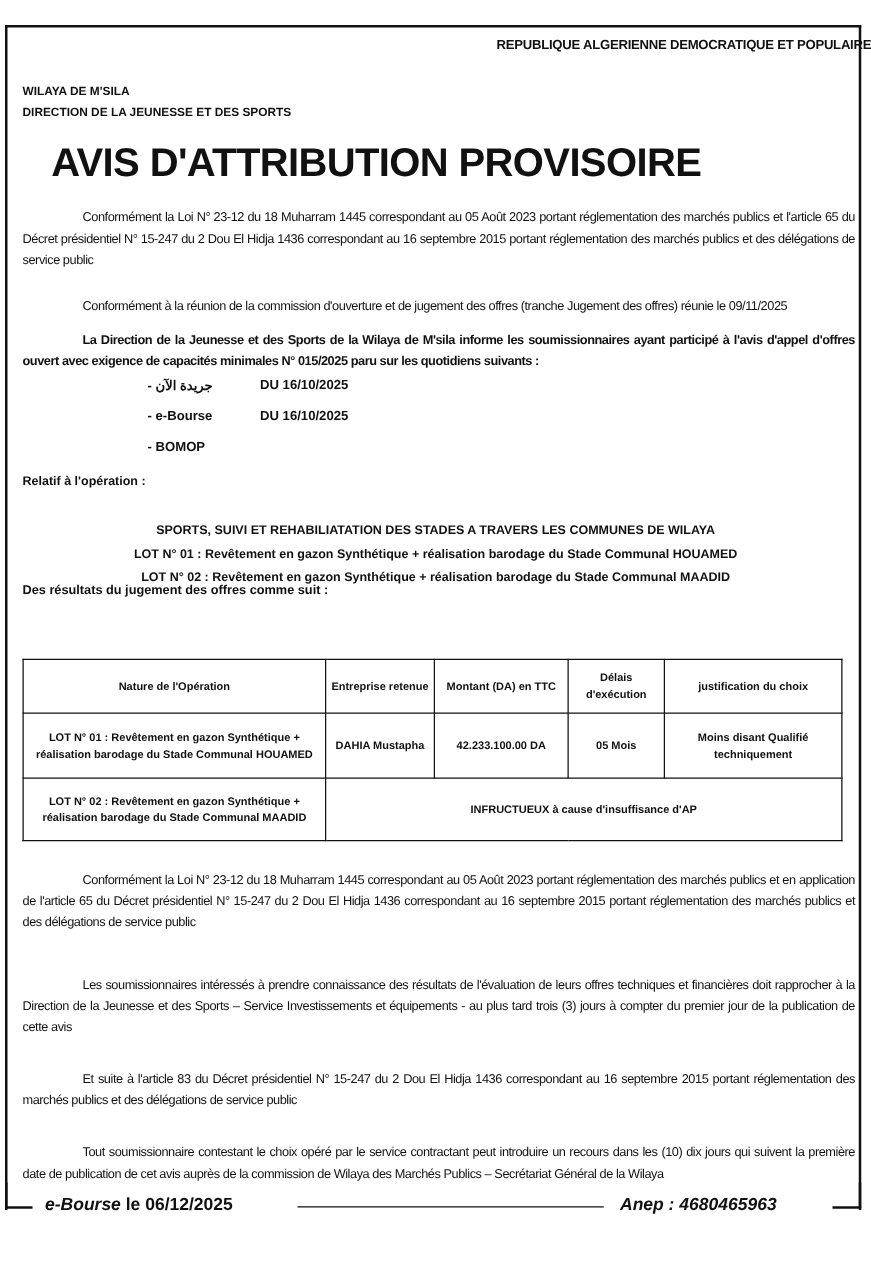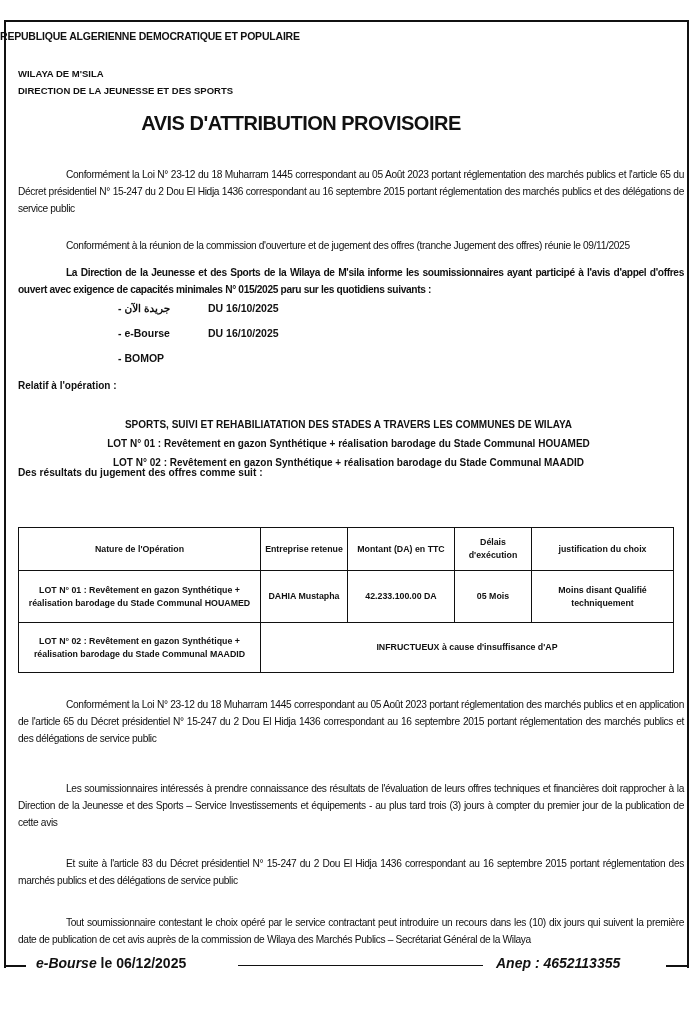--- a/index.html
+++ b/index.html
@@ -1,24 +1,24 @@
 <!DOCTYPE html>
 <html><head>
 <meta charset="utf-8">
 <style>
   html, body { margin:0; padding:0; background:#ffffff; }
   body { width:697px; height:1024px; position:relative; overflow:hidden;
          font-family:"Liberation Sans", sans-serif; color:#111; }
   .frame { position:absolute; left:4px; top:20px; width:685px; height:948px;
            border:2px solid #111; border-bottom:none; box-sizing:border-box; }
-  .rep { position:absolute; top:30px; left:0; width:697px; text-align:left;
+  .rep { position:absolute; top:30px; left:0; width:697px; text-align:right;
          font-size:10.5px; font-weight:bold; letter-spacing:-0.2px; }
   .wilaya { position:absolute; left:18px; top:65px; font-size:9.5px; font-weight:bold; line-height:17px; }
   .title { position:absolute; top:112px; left:0; width:602px; text-align:center;
-           font-size:20px; font-weight:bold; letter-spacing:-0.5px; }
+           font-size:32px; font-weight:bold; letter-spacing:-0.5px; }
   .para { position:absolute; left:18px; width:666px; font-size:10.2px; line-height:17px;
           text-align:justify; letter-spacing:-0.35px; }
   .indent { text-indent:48px; }
   .pubs { position:absolute; left:118px; top:302px; font-size:10.5px; font-weight:bold; }
   .pub-row { height:25px; display:flex; }
   .pub-name { width:90px; }
   .relatif { position:absolute; left:18px; top:380px; font-size:10px; font-weight:bold; }
   .op { position:absolute; left:0; width:697px; text-align:center; font-size:10px; font-weight:bold; line-height:19px; }
   .results { position:absolute; left:18px; top:467px; font-size:10.2px; font-weight:bold; }
   table { position:absolute; left:18px; top:527px; width:656px; border-collapse:collapse;
@@ -99,16 +99,16 @@
 <div class="para indent" style="top:696px;">Conformément la Loi N° 23-12 du 18 Muharram 1445 correspondant au 05 Août 2023 portant réglementation des marchés publics et en application de l'article 65 du Décret présidentiel N° 15-247 du 2 Dou El Hidja 1436 correspondant au 16 septembre 2015 portant réglementation des marchés publics et des délégations de service public</div>
 <div class="para indent" style="top:780px;">Les soumissionnaires intéressés à prendre connaissance des résultats de l'évaluation de leurs offres techniques et financières doit rapprocher à la Direction de la Jeunesse et des Sports – Service Investissements et équipements - au plus tard trois (3) jours à compter du premier jour de la publication de cette avis</div>
 <div class="para indent" style="top:855px;">Et suite à l'article 83 du Décret présidentiel N° 15-247 du 2 Dou El Hidja 1436 correspondant au 16 septembre 2015 portant réglementation des marchés publics et des délégations de service public</div>
 <div class="para indent" style="top:914px;">Tout soumissionnaire contestant le choix opéré par le service contractant peut introduire un recours dans les (10) dix jours qui suivent la première date de publication de cet avis auprès de la commission de Wilaya des Marchés Publics – Secrétariat Général de la Wilaya</div>
 
 <div class="footer">
   <div class="tick-l"></div>
   <div class="line-l"></div>
   <div class="date"><i>e-Bourse</i><span> le 06/12/2025</span></div>
   <div class="line-m"></div>
-  <div class="anep" style="font-style:italic;">Anep : 4652113355</div>
+  <div class="anep" style="font-style:italic;">Anep : 4680465963</div>
   <div class="line-r"></div>
   <div class="tick-r"></div>
 </div>
 
 </body></html>

